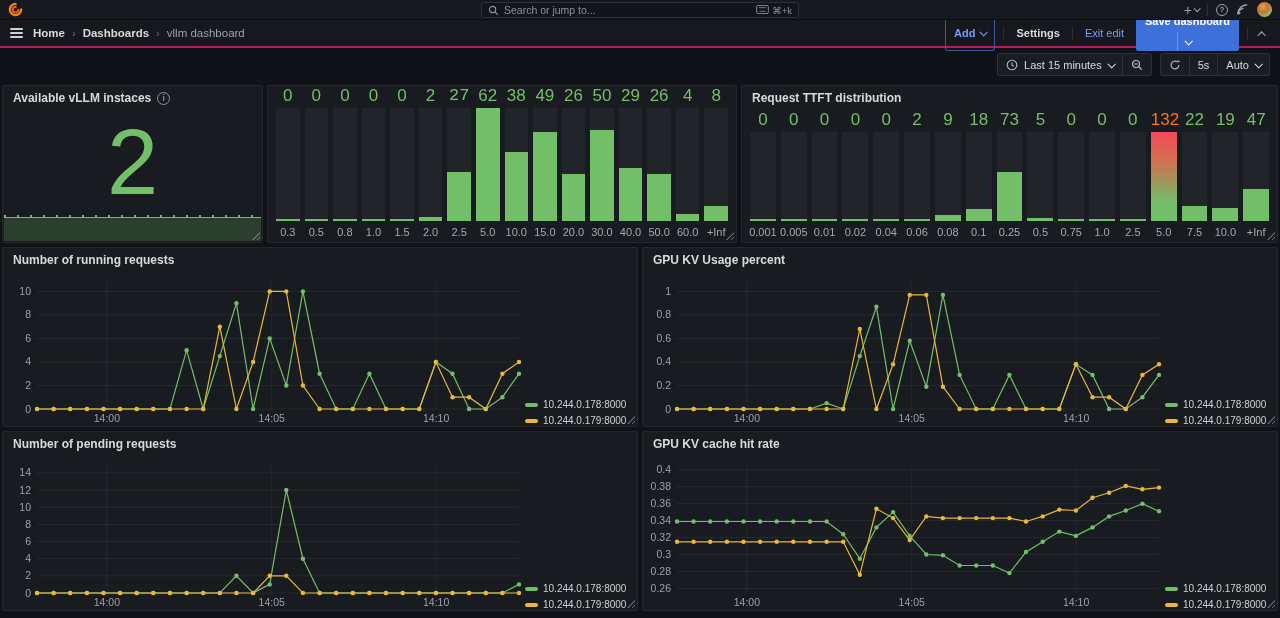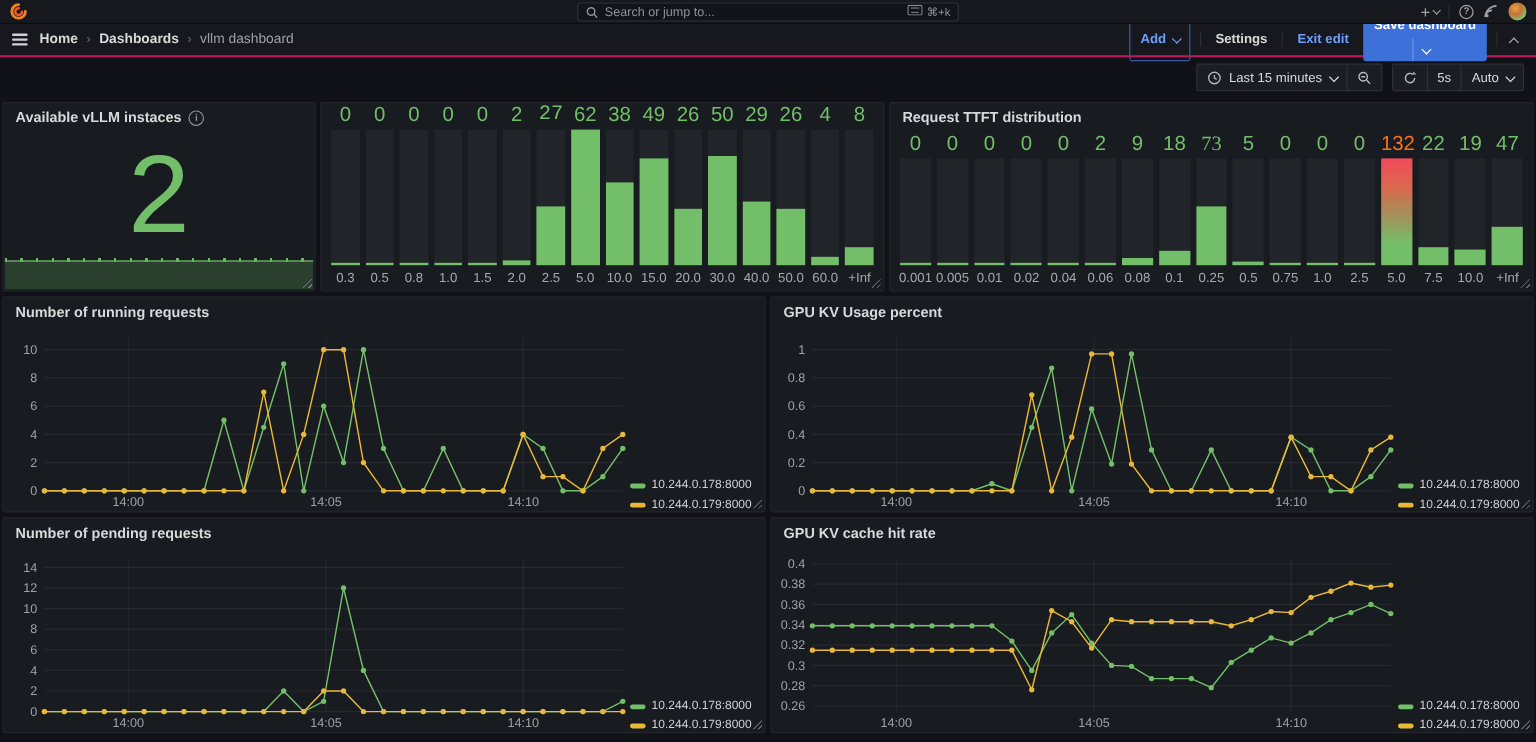--- a/index.html
+++ b/index.html
@@ -35,21 +35,21 @@
   .burger i { width:13px; height:1.8px; background:#cfd0d4; border-radius:1px; }
   .crumbs { display:flex; align-items:center; gap:7px; }
   .crumb { font-size:11.5px; font-weight:bold; color:#d8d9da; cursor:pointer; }
   .crumb.current { color:#9da1a8; font-weight:normal; cursor:default; }
   .crumb-sep { color:#6e7077; font-size:11px; }
   .nav2-right { margin-left:auto; display:flex; align-items:center; gap:8px; }
   .btn { height:36px; display:inline-flex; align-items:center; gap:5px; padding:0 8px;
          border-radius:2px; font-size:11px; cursor:pointer; white-space:nowrap; }
   .btn-add { color:#6e9fff; border:1px solid #3a5a9e; font-weight:bold; }
   .btn-plain { color:#d8d9da; font-weight:bold; padding:0 4px; }
-  .btn-link { color:#6e9fff; font-weight:bold; padding:0 4px; }
+  .btn-link { color:#6e9fff; font-weight:normal; padding:0 4px; }
   .btn-primary { background:#3d71d9; color:#ffffff; font-weight:bold; padding:0; overflow:hidden;flex-direction:column; }
   .btn-primary .lbl { padding:0 9px; }
   .btn-primary .caret-seg { border-left:1px solid rgba(255,255,255,0.25); padding:0 7px;
                             height:100%; display:flex; align-items:center; }
   .collapse-chev { color:#b4b7bd; padding:0 4px; cursor:pointer; }
   
   .toolbar { height:33px; display:flex; align-items:center; justify-content:flex-end;
              padding:0 10px; gap:8px; background:#111217; }
   .tgroup { display:flex; align-items:center; height:23px; background:#1a1d23;
             border:1px solid #2e3036; border-radius:2px; color:#d8d9da; font-size:11px; }
@@ -401,21 +401,21 @@
             <div class="hlab">0.08</div>
           </div>
           <div class="hcol">
             <div class="hval" style="color: rgb(115, 191, 105);">18</div>
             <div class="htrack">
               <div class="hfill" style="height: 13.6364%; background: rgb(115, 191, 105);"></div>
             </div>
             <div class="hlab">0.1</div>
           </div>
           <div class="hcol">
-            <div class="hval" style="color: rgb(115, 191, 105); font-family: Liberation Serif, serif;">73</div>
+            <div class="hval" style="color: rgb(115, 191, 105);">73</div>
             <div class="htrack">
               <div class="hfill" style="height: 55.303%; background: rgb(115, 191, 105);"></div>
             </div>
             <div class="hlab">0.25</div>
           </div>
           <div class="hcol">
             <div class="hval" style="color: rgb(115, 191, 105);">5</div>
             <div class="htrack">
               <div class="hfill" style="height: 3.78788%; background: rgb(115, 191, 105);"></div>
             </div>

